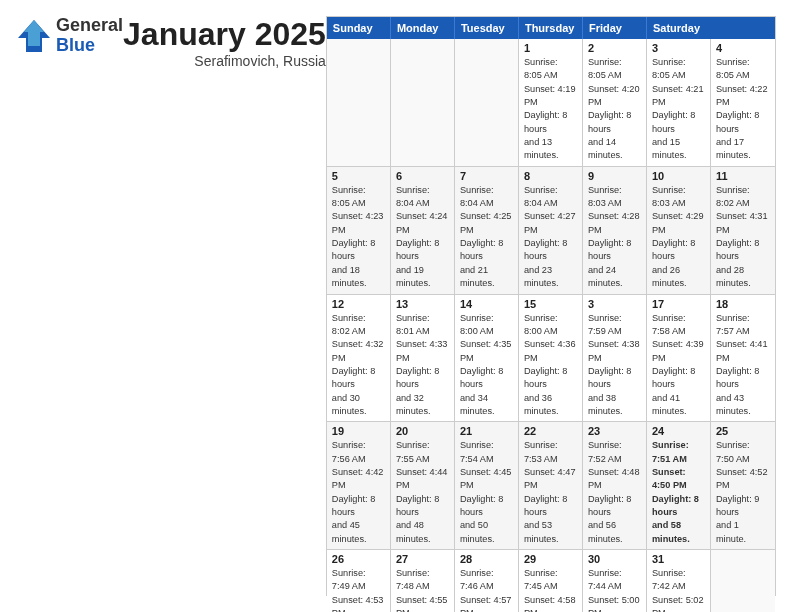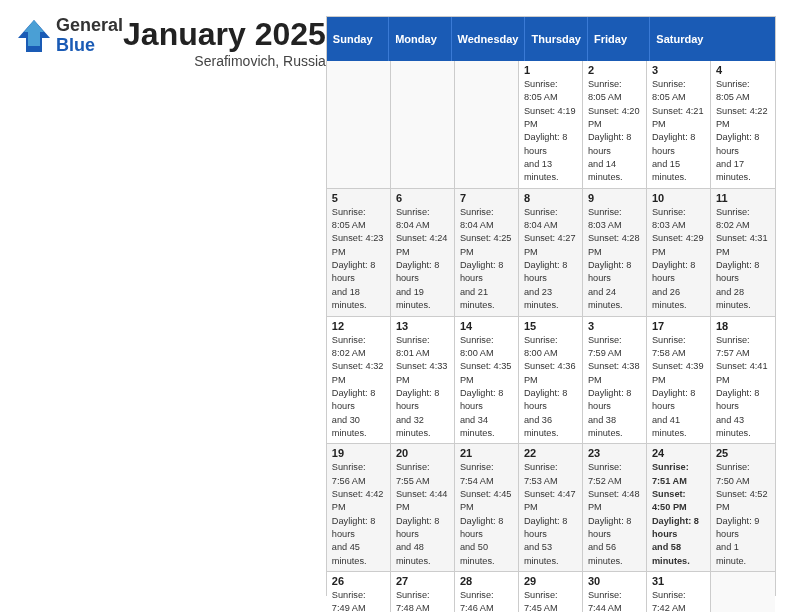--- a/index.html
+++ b/index.html
@@ -59,21 +59,21 @@
       flex-direction: column;
       border: 1px solid #ccc;
     }
     .cal-header {
       display: grid;
       grid-template-columns: repeat(7, 1fr);
       background: #1a5bb5;
       color: #fff;
     }
     .cal-header-cell {
-      padding: 16px 6px;
+      padding: 5px 6px;
       font-size: 11px;
       font-weight: bold;
       border-right: 1px solid #3a7ad5;
     }
     .cal-header-cell:last-child { border-right: none; }
     .cal-body {
       flex: 1;
       display: flex;
       flex-direction: column;
     }
@@ -124,21 +124,21 @@
     <div class="title-block">
       <div class="month-title">January 2025</div>
       <div class="location">Serafimovich, Russia</div>
     </div>
   </div>
 
   <div class="calendar">
     <div class="cal-header">
     <div class="cal-header-cell">Sunday</div>
         <div class="cal-header-cell">Monday</div>
-        <div class="cal-header-cell">Wednesday</div>
+        <div class="cal-header-cell">Tuesday</div>
         <div class="cal-header-cell">Thursday</div>
         <div class="cal-header-cell">Friday</div>
         <div class="cal-header-cell">Saturday</div>
       </div>
     <div class="cal-body">
     <div class="cal-row">
           <div class="cal-cell empty"></div>
           <div class="cal-cell empty"></div>
           <div class="cal-cell empty"></div>
           <div class="cal-cell">

